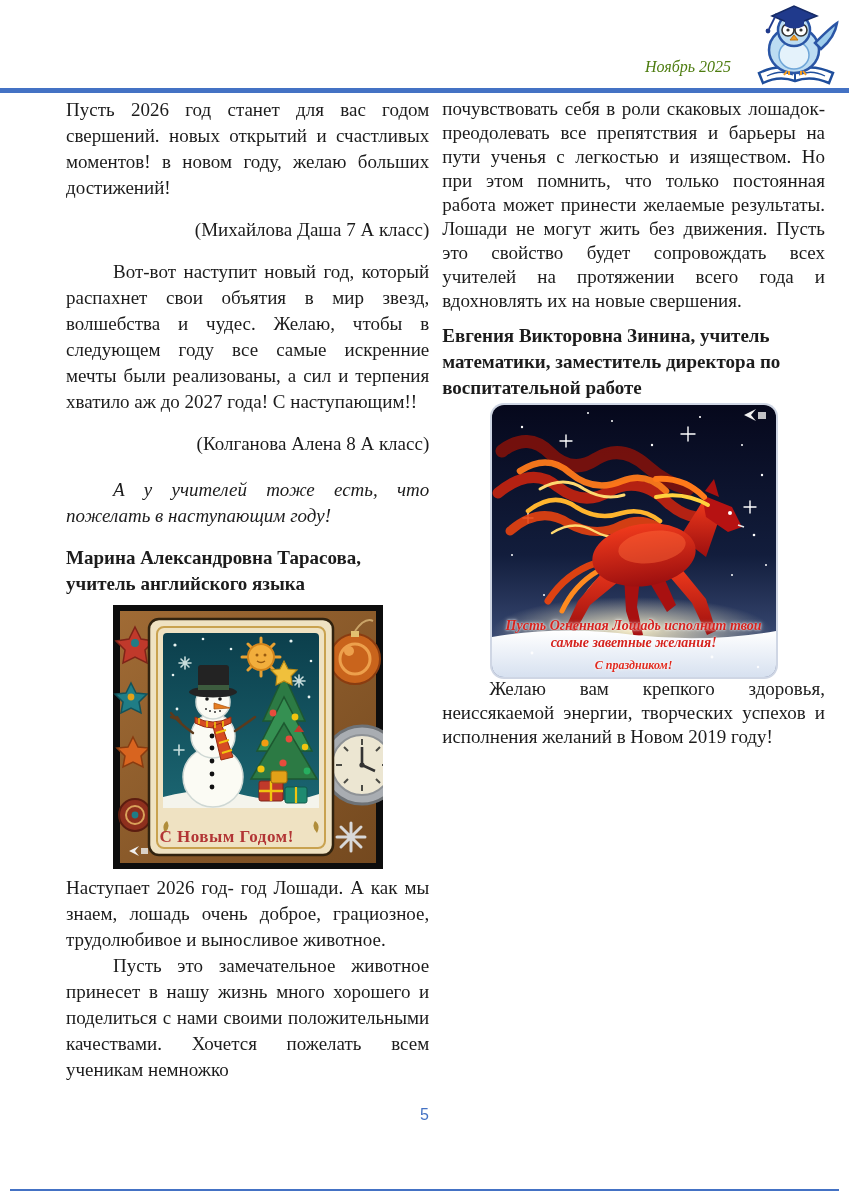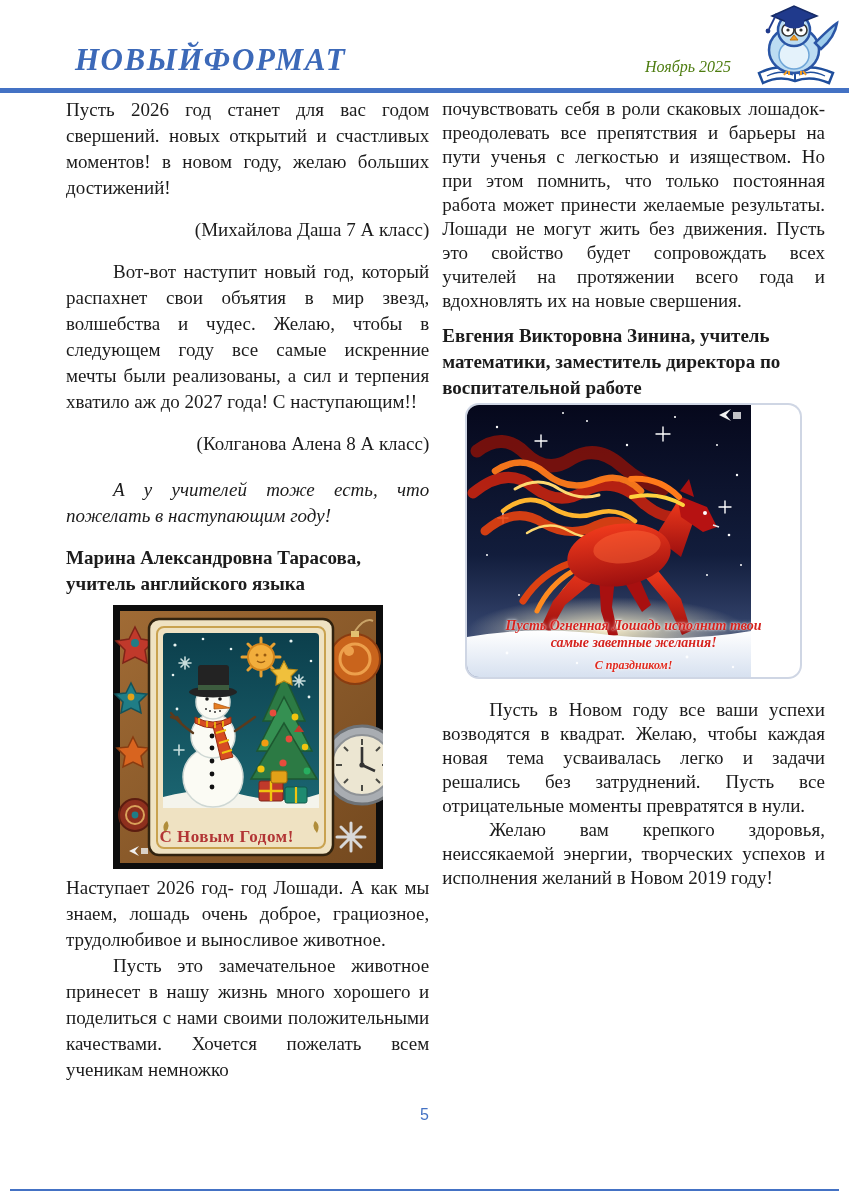--- a/index.html
+++ b/index.html
@@ -25,41 +25,40 @@
   .lead-italic{font-style:italic;text-indent:47px;margin-top:20px;text-align:justify;}
   .teacher{font-weight:bold;text-align:left;margin-top:16px;line-height:26px;}
   .col-right .teacher{margin-top:10px;}
 
   
   figure{margin:0;position:relative;}
   .fig-card{width:270px;height:264px;margin:8px auto 6px auto;}
   .fig-card svg{display:block;width:270px;height:264px;}
   .card-caption{position:absolute;left:36px;top:219px;width:156px;text-align:center;
        font-weight:bold;color:#b23535;font-size:17px;letter-spacing:.5px;white-space:nowrap;}
-  .fig-horse{width:333px;height:272px;margin:4px auto 21px auto;border-radius:12px;
+  .fig-horse{width:284px;height:272px;margin:4px auto 0 auto;border-radius:12px;
        overflow:hidden;box-shadow:0 0 0 2px #cfd6e4;}
   .fig-horse svg{display:block;width:284px;height:272px;}
   .horse-caption{position:absolute;left:0;top:212px;width:100%;text-align:center;
        font-style:italic;font-weight:bold;color:#d5231f;
        text-shadow:0 0 2px #fff,0 0 4px rgba(255,255,255,.7);}
   .horse-caption .c-line{font-size:14px;line-height:17px;}
   .horse-caption .c-big{font-size:12px;line-height:22px;margin-top:3px;color:#e02a1f;}
 
   
   .pageno{position:absolute;top:1106px;left:0;width:849px;text-align:center;
           font-family:"Liberation Sans",sans-serif;font-size:16px;color:#4472c4;}
   .foot-rule{position:absolute;top:1189px;left:10px;width:829px;height:2px;background:#4472c4;}
 </style>
 </head>
 <body>
 
 <div>
 
   <header class="masthead">
-    <div class="nf-title">НОВЫЙФОРМАТ</div>
     <div class="issue-date">Ноябрь 2025</div>
     <svg class="owl" viewBox="0 0 102 86">
 
       <path d="M14 70 Q34 60 50 68 Q66 60 88 70 L84 80 Q66 72 50 78 Q34 72 18 80 Z" fill="#ffffff" stroke="#1f4e9c" stroke-width="2.5"></path>
       <path d="M50 68 L50 78" stroke="#1f4e9c" stroke-width="2"></path>
       <path d="M22 73 Q36 66 48 72 M54 72 Q66 66 80 73" fill="none" stroke="#1f4e9c" stroke-width="1.3"></path>
 
       <ellipse cx="49" cy="47" rx="25" ry="23" fill="#bcdcf2" stroke="#2a55a5" stroke-width="2.5"></ellipse>
       <ellipse cx="49" cy="52" rx="15" ry="14" fill="#e4f2fb" stroke="#6fa6d8" stroke-width="1.5"></ellipse>
 
@@ -338,21 +337,20 @@
               <rect x="266" y="7" width="8" height="7" opacity=".8"></rect>
           </g>
         </svg>
         <figcaption class="horse-caption">
           <div class="c-line">Пусть Огненная Лошадь исполнит твои</div>
           <div class="c-line">самые заветные желания!</div>
           <div class="c-big">С праздником!</div>
         </figcaption>
       </figure>
 
-      <p class="indent">Пусть в Новом году все ваши успехи возводятся в квадрат. Желаю, чтобы каждая новая тема усваивалась легко и задачи решались без затруднений. Пусть все отрицательные моменты превратятся в нули.</p>
       <p class="indent">Желаю вам крепкого здоровья, неиссякаемой энергии, творческих успехов и исполнения желаний в Новом 2019 году!</p>
     </section>
   </main>
 
   <div class="pageno">5</div>
   <div class="foot-rule"></div>
 
 </div>
 
 </body></html>

